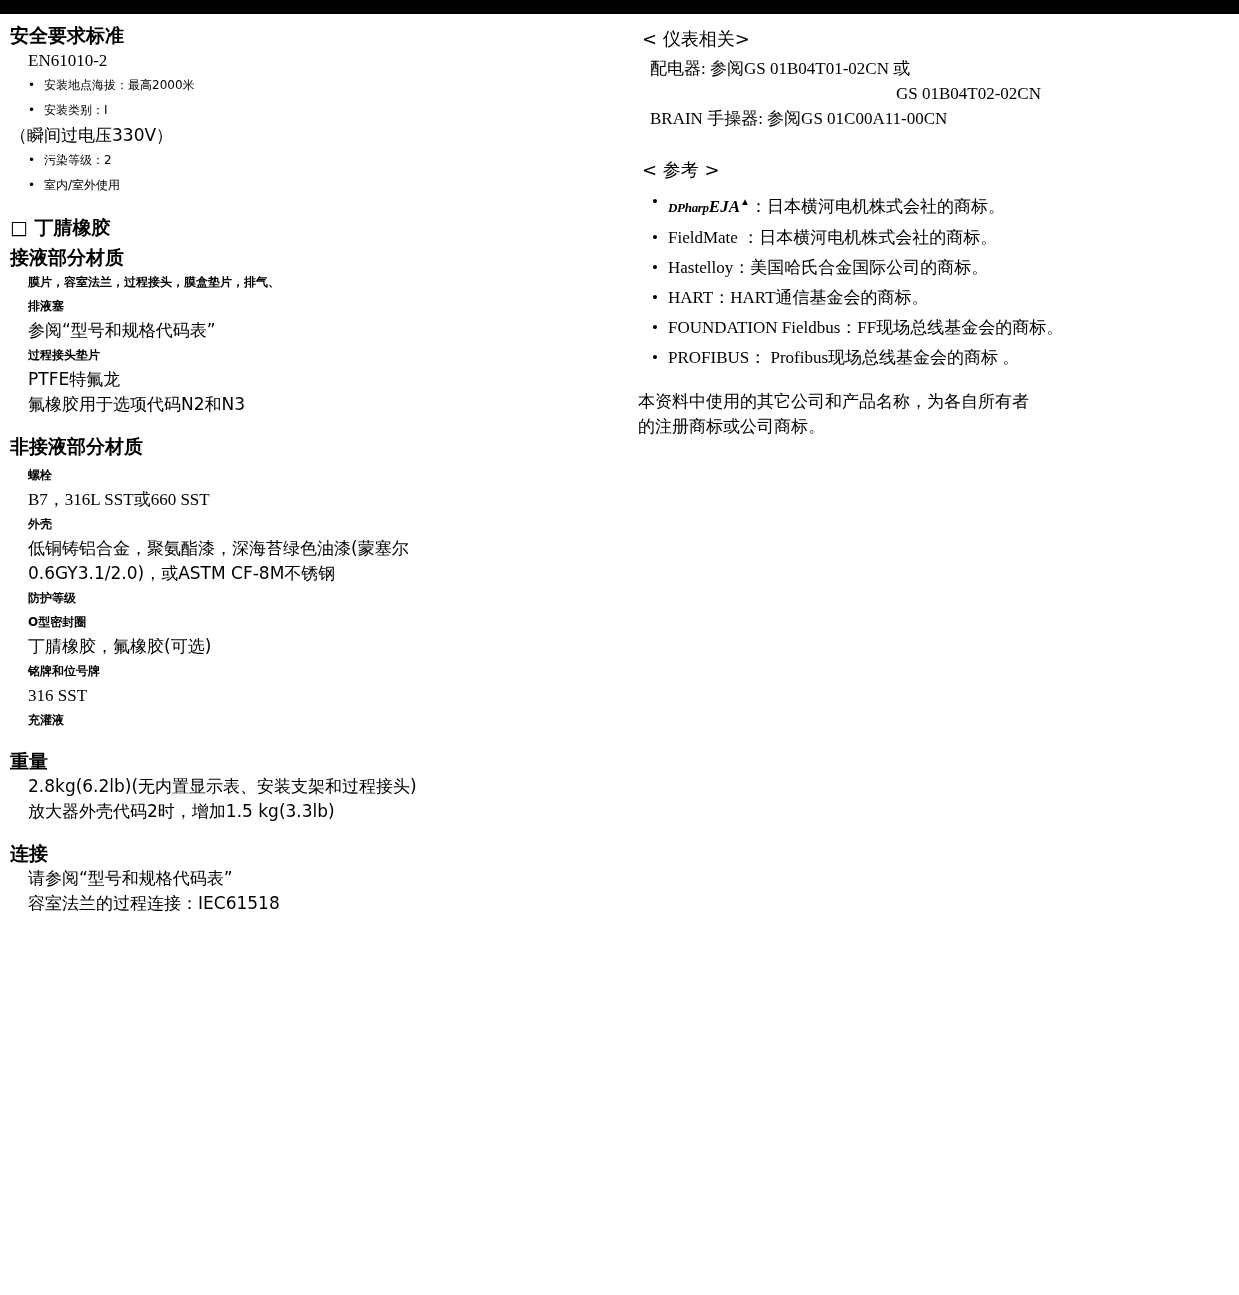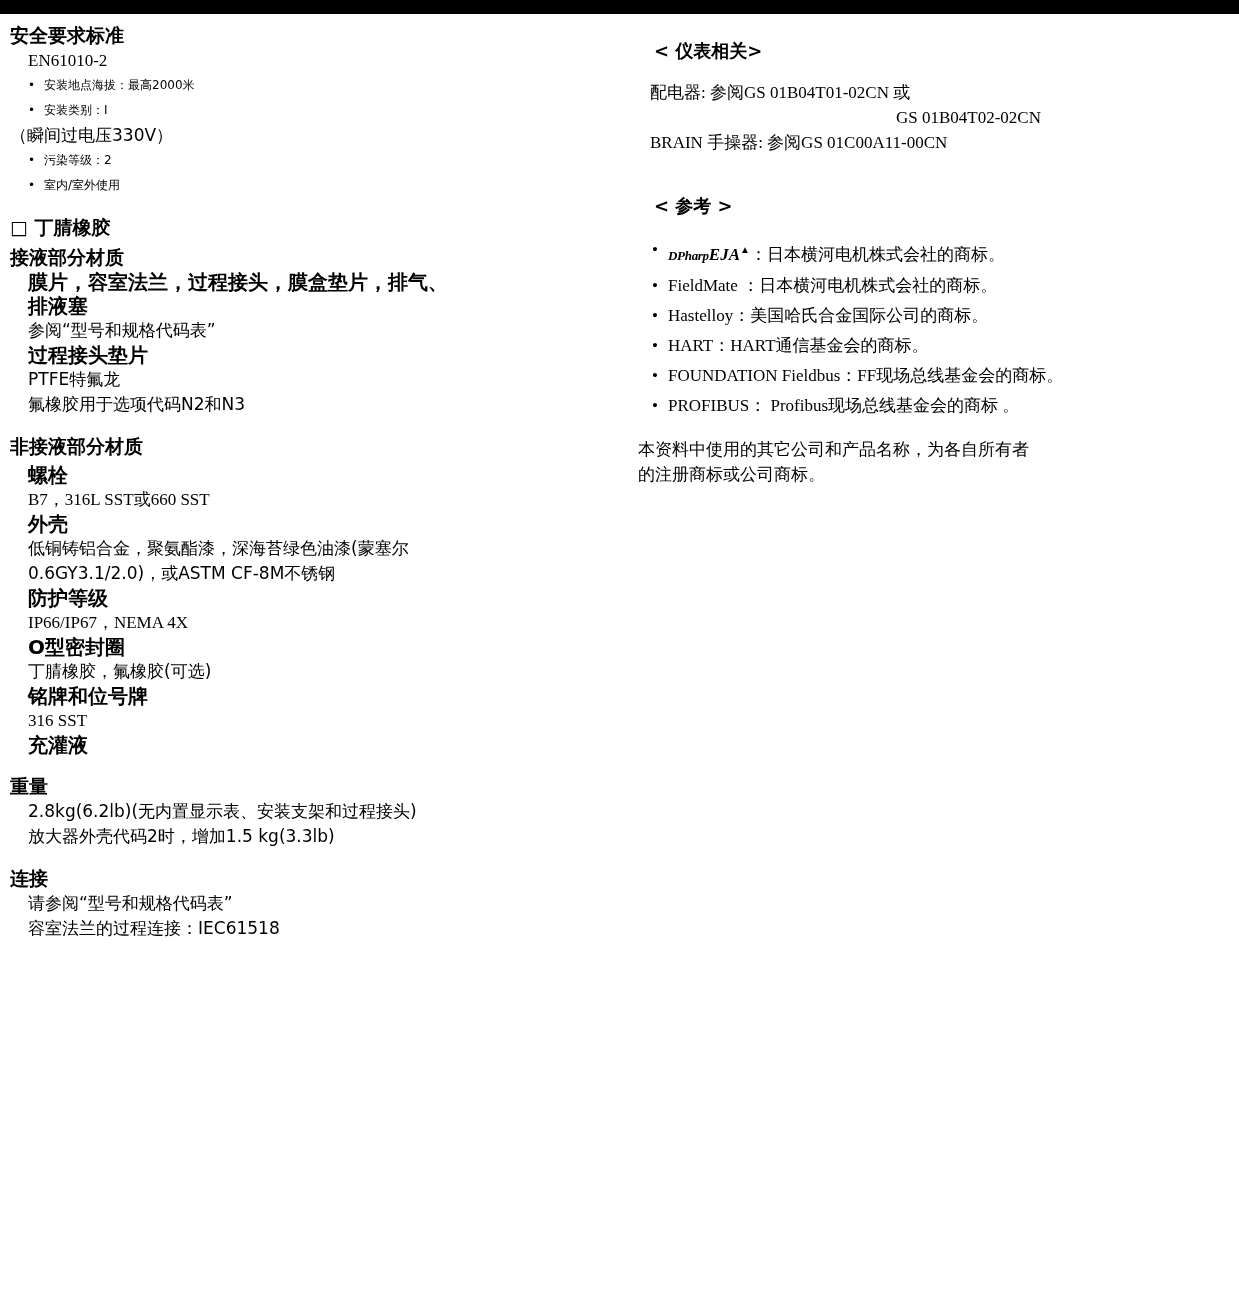--- a/index.html
+++ b/index.html
@@ -62,21 +62,21 @@
     font-family: "DejaVu Sans", sans-serif;
     font-weight: bold;
     font-size: 19px;
     line-height: 26px;
     margin: 0;
     padding: 0;
   }
   .sub-bold {
     font-family: "DejaVu Sans", sans-serif;
     font-weight: bold;
-    font-size: 20px;
+    font-size: 12px;
     line-height: 24px;
     margin: 0;
     padding-left: 18px;
   }
   .body-line {
     font-family: "Liberation Serif", serif;
     font-size: 17px;
     line-height: 25px;
     margin: 0;
     padding-left: 18px;
@@ -113,24 +113,24 @@
     text-align: center;
     font-family: "Liberation Serif", serif;
     font-size: 17px;
     line-height: 25px;
     margin: 0;
     padding-left: 60px;
   }
 
   .rt-head {
     font-family: "DejaVu Sans", sans-serif;
-    font-weight: bold;
+    font-weight: normal;
     font-size: 18px;
     line-height: 26px;
-    margin: 16px;
+    margin: 4px;
   }
   .rt-line {
     font-family: "Liberation Serif", serif;
     font-size: 17px;
     line-height: 25px;
     margin: 0;
     padding-left: 12px;
   }
   .rt-bullet {
     font-family: "Liberation Serif", serif;
@@ -213,21 +213,20 @@
       </div>
 
       <div>
         <div class="sub-bold cjk">外壳</div>
         <div class="body-line cjk">低铜铸铝合金，聚氨酯漆，深海苔绿色油漆(蒙塞尔</div>
         <div class="body-line cjk">0.6GY3.1/2.0)，或ASTM CF-8M不锈钢</div>
       </div>
 
       <div>
         <div class="sub-bold cjk">防护等级</div>
-        <div class="body-line">IP66/IP67，NEMA 4X</div>
       </div>
 
       <div>
         <div class="sub-bold cjk">O型密封圈</div>
         <div class="body-line cjk">丁腈橡胶，氟橡胶(可选)</div>
       </div>
 
       <div>
         <div class="sub-bold cjk">铭牌和位号牌</div>
         <div class="body-line">316 SST</div>

